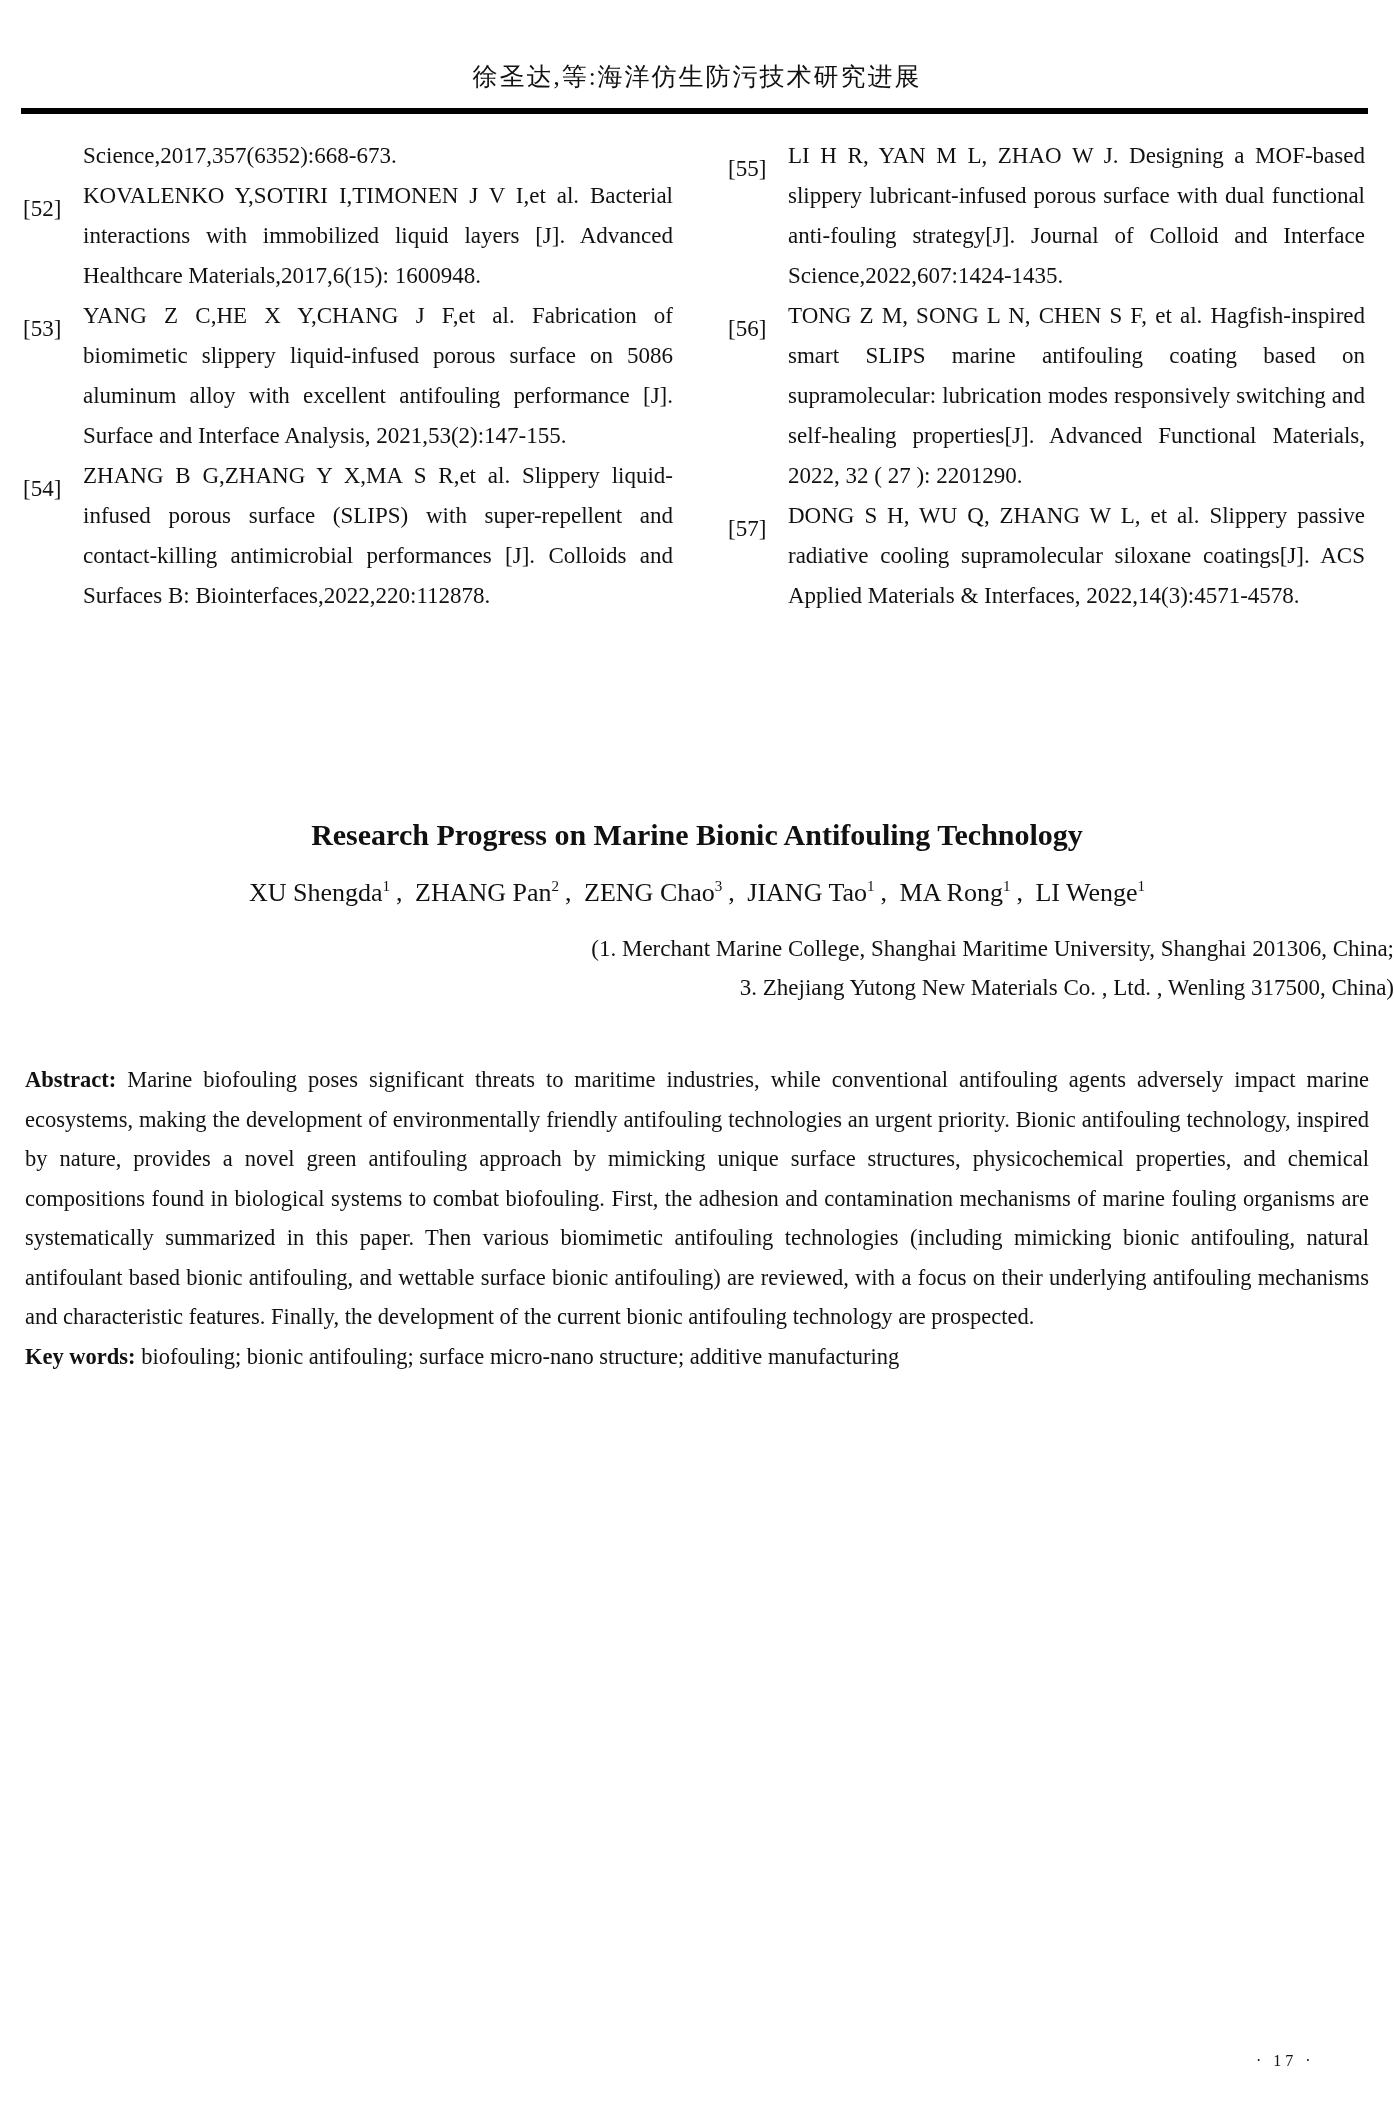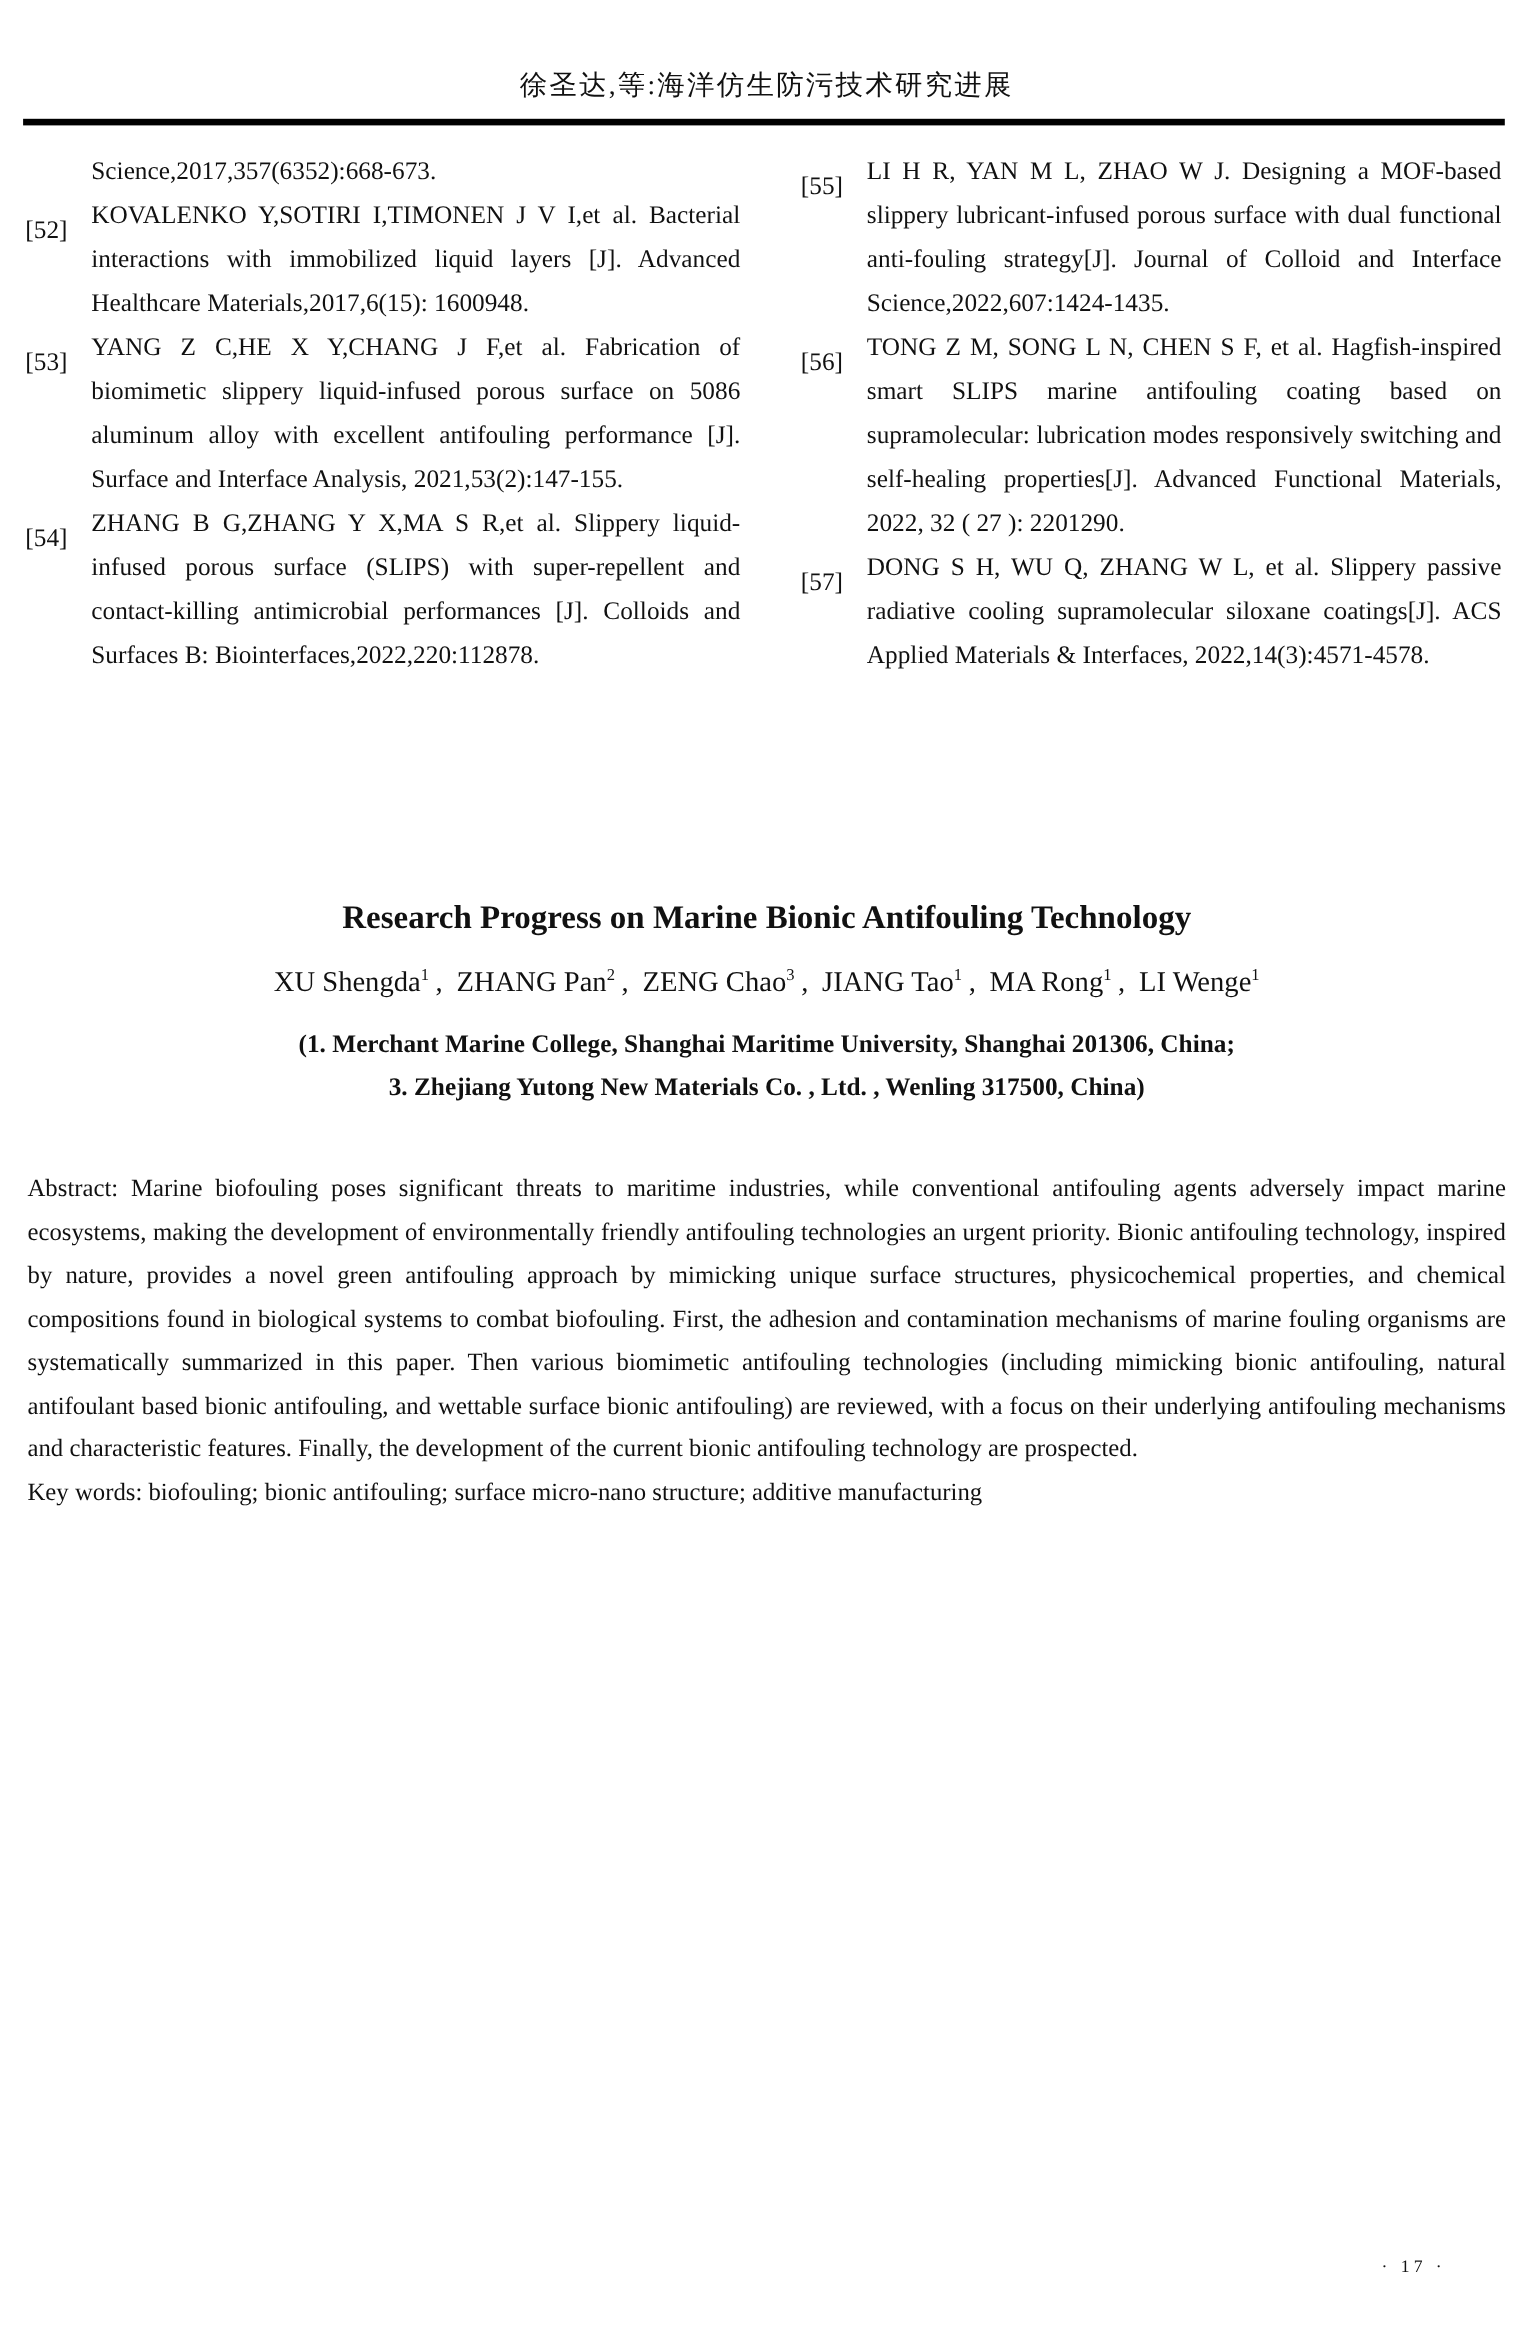--- a/index.html
+++ b/index.html
@@ -35,29 +35,29 @@
     text-align:center; font-weight:bold; font-size:30px;
   }
   .authors {
     position:absolute; top:878px; left:0; width:100%;
     text-align:center; font-size:26px;
   }
   .authors sup { font-size:0.58em; line-height:0; }
   .author-sep { padding:0 6px; }
   .affiliations {
     position:absolute; top:929px; left:0; width:100%;
-    text-align:center; font-size:23px; line-height:39px;font-weight:bold;
+    text-align:right; font-size:23px; line-height:39px;
   }
   .abstract-block {
     position:absolute; top:1060px; left:25px; width:1344px;
     font-size:22.5px; line-height:39.5px;
   }
   .abstract-block p { margin:0; }
   .abstract-para { text-align:justify; }
-  .bold-label { font-weight:normal; }
+  .bold-label { font-weight:bold; }
   .keywords-para { text-align:left; }
   .page-number {
     position:absolute; top:2052px; left:1256px;
     font-size:16px; letter-spacing:4px; white-space:nowrap;
   }
 </style>
 </head>
 <body>
 
 <div class="page">

